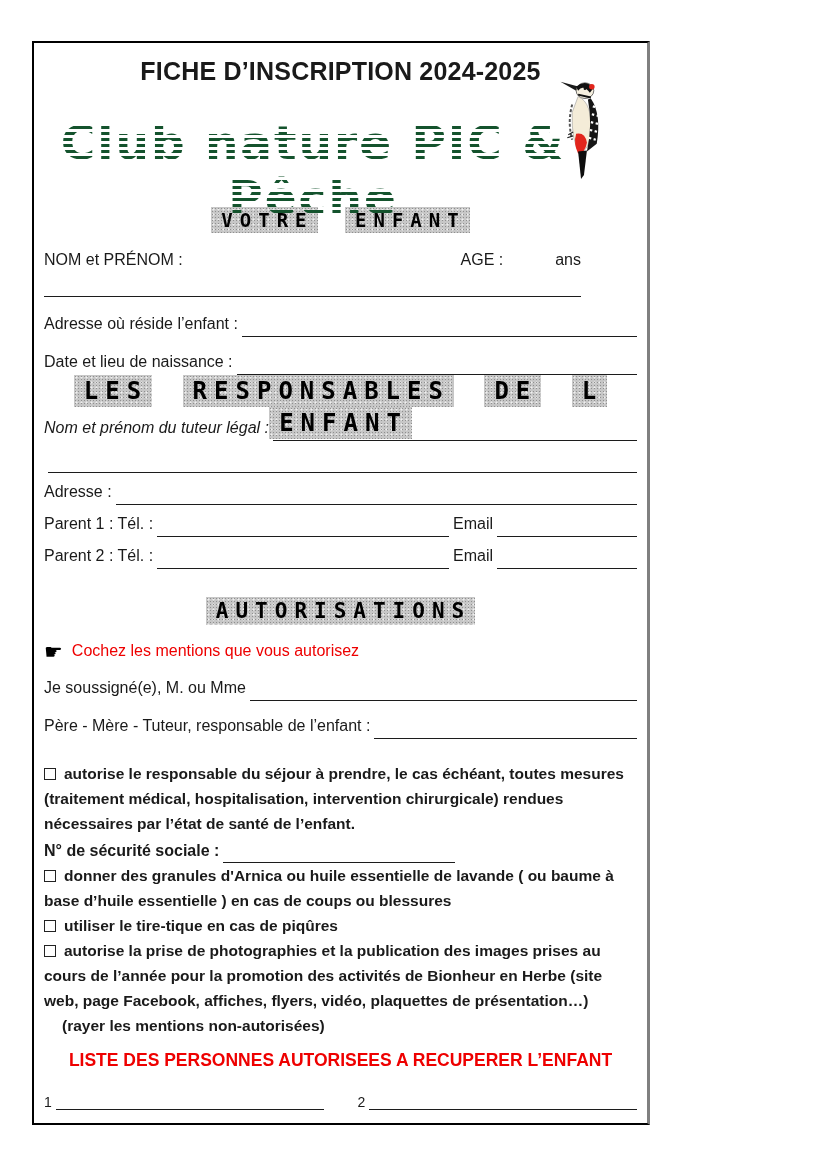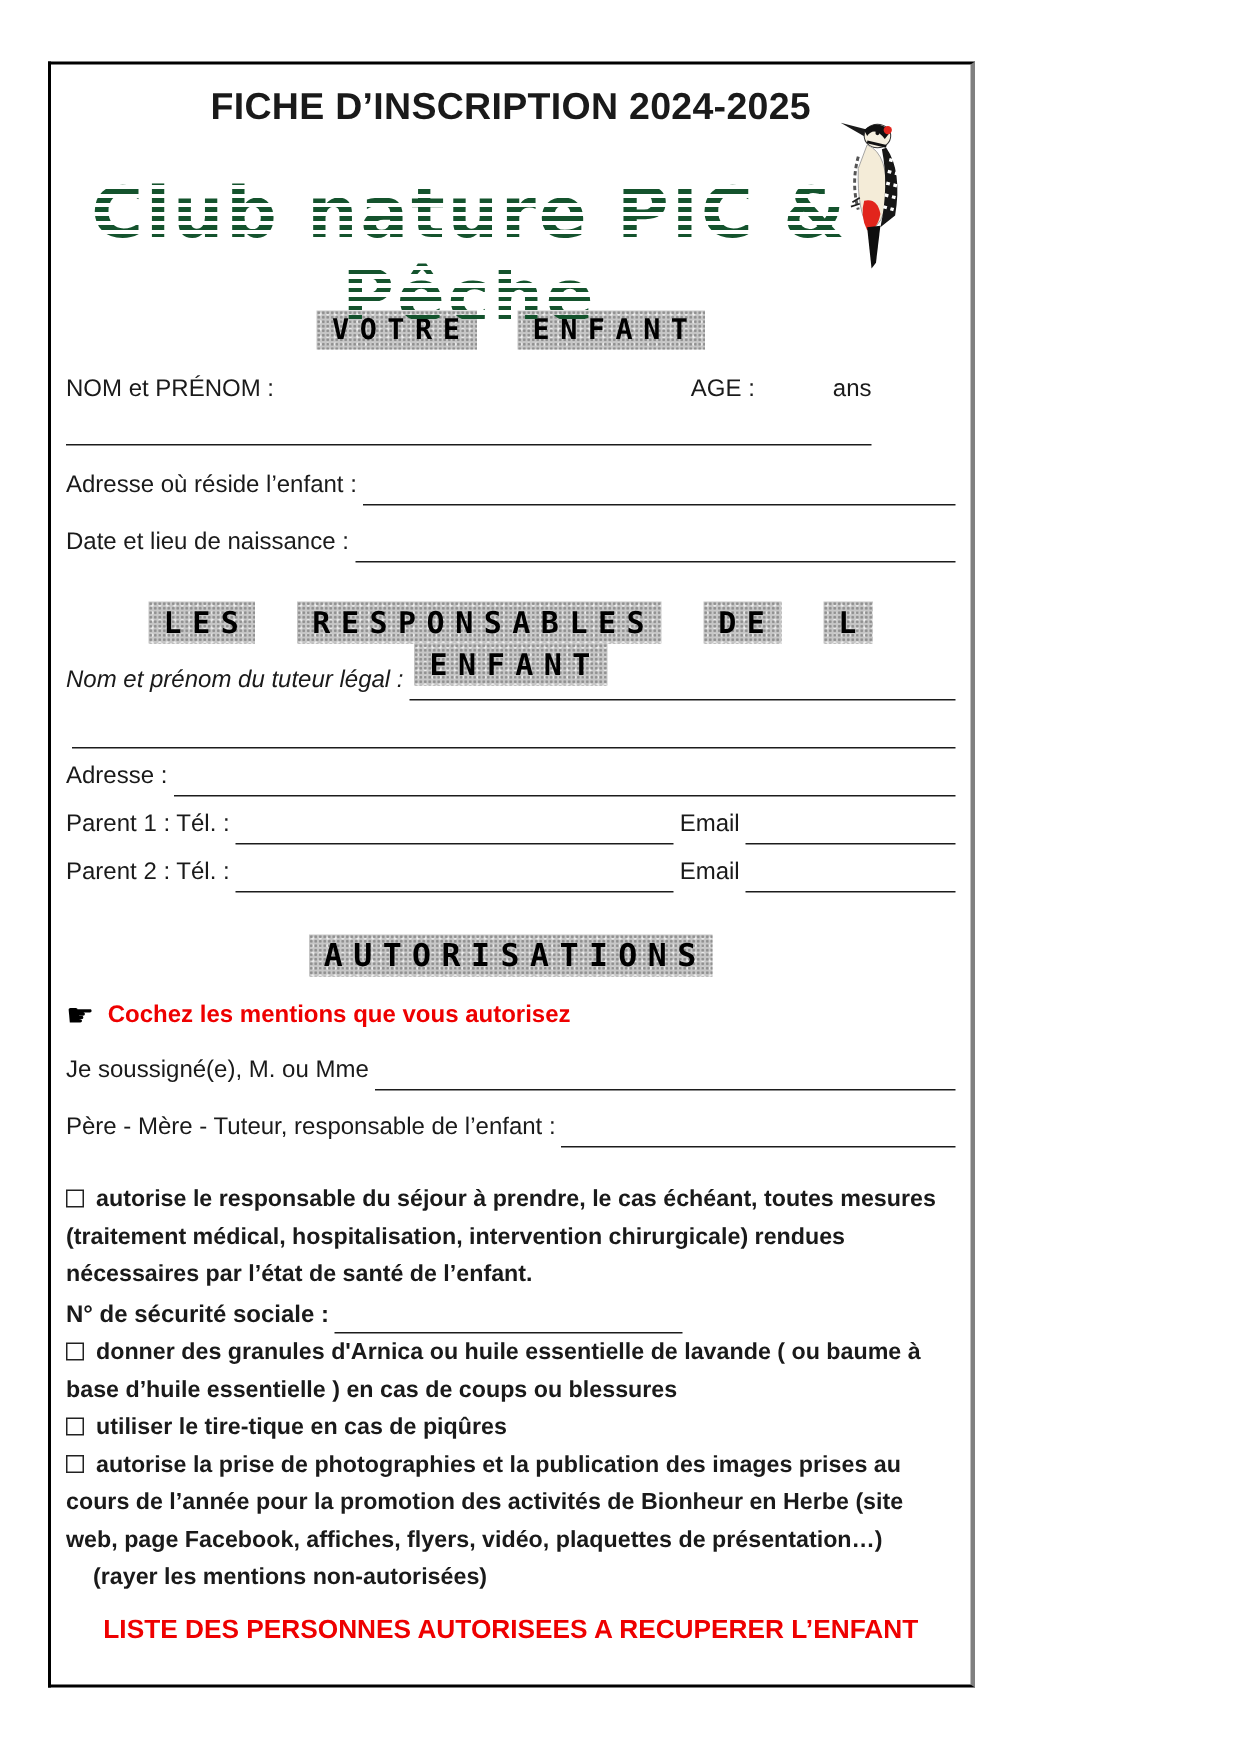--- a/index.html
+++ b/index.html
@@ -16,42 +16,42 @@
                mask-image: repeating-linear-gradient(0deg, #000 0 3px, transparent 3px 6px); }
   .bird { position: absolute; right: 16px; top: -30px; width: 76px; height: 108px; }
 
   
   .stencil { text-align: center; font-family: "DejaVu Sans Mono", monospace; font-weight: bold; }
   .stencil .hl { display: inline-block; margin: 0 8px; padding: 2px 4px 2px 10px; letter-spacing: 7px; color: #000;
                  background-color: #c7c7c7;
                  background-image: radial-gradient(#8f8f8f 0.8px, transparent 1px), radial-gradient(#efefef 0.9px, transparent 1.1px);
                  background-size: 3px 3px, 5px 5px; }
   .h-child { margin-top: 24px; height: 26px; font-size: 19px; }
-  .h-guardians { margin-top: 26px; height: 28px; font-size: 20px; }
+  .h-guardians { height: 28px; font-size: 24px; }
   .h-auth { margin-top: 28px; height: 28px; font-size: 21px; }
 
   
   .row { display: flex; align-items: flex-start; height: 22px; font-size: 16px; }
   .row .lbl { white-space: nowrap; }
   .fill { flex: 1; border-bottom: 1.4px solid #1c1c1c; height: 100%; margin-left: 4px; }
   .row-nom { margin-top: 18px; margin-right: 56px; }
   .spacer { flex: 1; }
   .age-gap { display: inline-block; width: 52px; border: 0; }
   .line-full { margin-top: 22px; margin-right: 56px; height: 2px; border-bottom: 1.4px solid #1c1c1c; }
   .row-adresse-child { margin-top: 18px; }
   .row-date { margin-top: 16px; }
   .row-tuteur { margin-top: 16px; font-style: italic; }
   .row-mid { margin-top: 10px; }
   .fill-tel { flex: 0 0 292px; }
   .email-lbl { margin-left: 4px; }
 
   
   .instruction { margin-top: 14px; height: 24px; display: flex; align-items: center; }
   .hand { font-size: 21px; color: #000; margin-right: 9px; line-height: 1; }
-  .instruction b { color: var(--red, #ee0000); font-size: 16px; font-weight: bold; }
+  .instruction b { color: var(--red, #ee0000); font-size: 16px; font-weight: normal; }
   .row-sign { margin-top: 16px; }
   .row-resp { margin-top: 16px; }
   .items { margin-top: 22px; font-size: 15.5px; line-height: 25px; font-weight: bold; }
   .items p { margin: 0; }
   .cb { display: inline-block; width: 12px; height: 12px; border: 1.3px solid #222; margin-right: 8px; vertical-align: -1px; background: #fff; }
   .row-secu { margin-top: 2px; height: 25px; }
   .fill-secu { flex: 0 0 232px; }
   .note { margin-left: 18px; }
 
   

